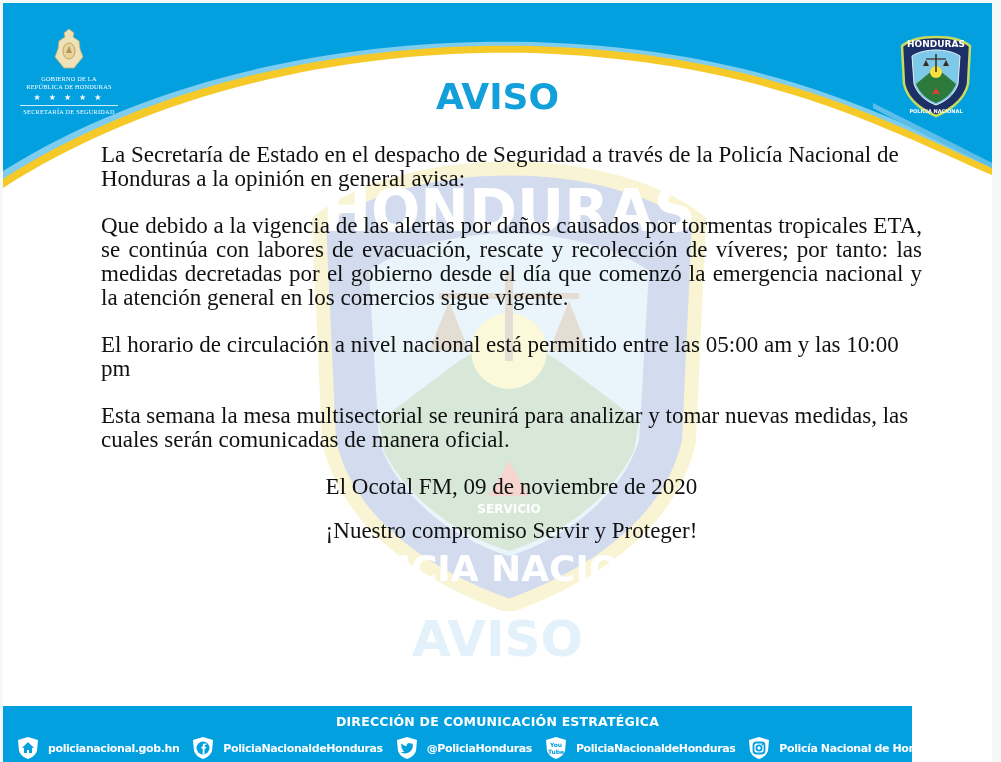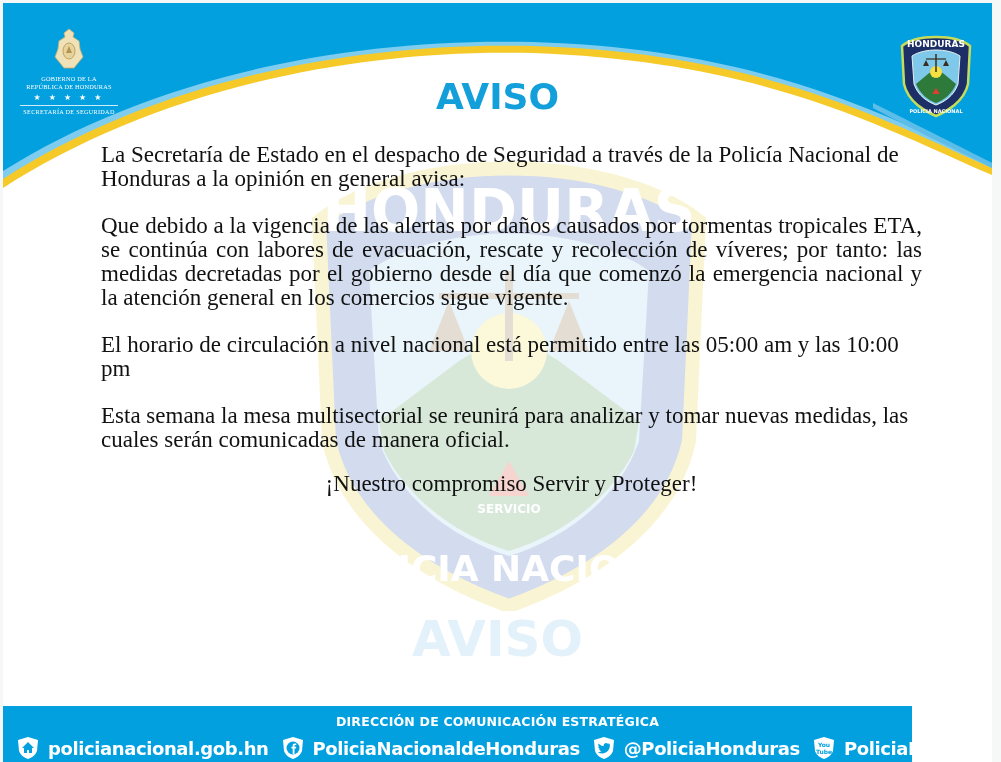--- a/index.html
+++ b/index.html
@@ -55,21 +55,21 @@
       background: #03a0e0; color: #ffffff;
       font-family: "DejaVu Sans", sans-serif;
     }
     .footer .dept {
       position: absolute; left: 0; width: 989px; top: 8px; text-align: center;
       font-weight: bold; font-size: 12.5px; letter-spacing: 0.2px;
     }
     .footer .links { position: absolute; left: 13px; top: 30px; height: 24px; display: flex; align-items: center; }
     .footer .link { display: flex; align-items: center; margin-right: 12px; }
     .footer .link .ic { width: 24px; height: 24px; margin-right: 8px; flex: none; }
-    .footer .link .tx { font-weight: bold; font-size: 18px; letter-spacing: -0.4px; white-space: nowrap; }
+    .footer .link .tx { font-weight: bold; font-size: 11px; letter-spacing: -0.4px; white-space: nowrap; }
   </style>
 </head>
 <body>
 
 <div class="page">
 
   <svg class="header-svg" viewBox="0 0 989 200" preserveAspectRatio="none">
 
     <path d="M0,0 L989,0 L989,172 C880,125 760,58 530,50 C330,45 140,95 0,185 Z" fill="#f5c928"></path>
 
@@ -123,20 +123,21 @@
     <text x="210" y="352" text-anchor="middle" font-family="DejaVu Sans, sans-serif" font-weight="bold" font-size="12" fill="#ffffff">SERVICIO</text>
     <text x="210" y="420" text-anchor="middle" font-family="DejaVu Sans, sans-serif" font-weight="bold" font-size="36" fill="#ffffff">POLICIA NACIONAL</text>
   </svg>
   <div class="watermark-aviso">AVISO</div>
 
   <div class="body-text">
     <p class="no-just">La Secretaría de Estado en el despacho de Seguridad a través de la Policía Nacional de Honduras a la opinión en general avisa:</p>
     <p>Que debido a la vigencia de las alertas por daños causados por tormentas tropicales ETA, se continúa con labores de evacuación, rescate y recolección de víveres; por tanto: las medidas decretadas por el gobierno desde el día que comenzó la emergencia nacional y la atención general en los comercios sigue vigente.</p>
     <p class="no-just">El horario de circulación a nivel nacional está permitido entre las 05:00 am y las 10:00 pm</p>
     <p class="no-just">Esta semana la mesa multisectorial se reunirá para analizar y tomar nuevas medidas, las cuales serán comunicadas de manera oficial.</p>
+    <p class="center">El Ocotal FM, 09 de noviembre de 2020</p>
     <p class="slogan">¡Nuestro compromiso Servir y Proteger!</p>
   </div>
 
   <div class="footer">
     <div class="dept">DIRECCIÓN DE COMUNICACIÓN ESTRATÉGICA</div>
     <div class="links">
       <div class="link">
         <svg class="ic" viewBox="0 0 24 24">
           <path d="M12,1 L22,4 L21,15 C19,20 15,22 12,23 C9,22 5,20 3,15 L2,4 Z" fill="#ffffff"></path>
           <path d="M12,6 L18,12 L16,12 L16,17 L13,17 L13,14 L11,14 L11,17 L8,17 L8,12 L6,12 Z" fill="#03a0e0"></path>

